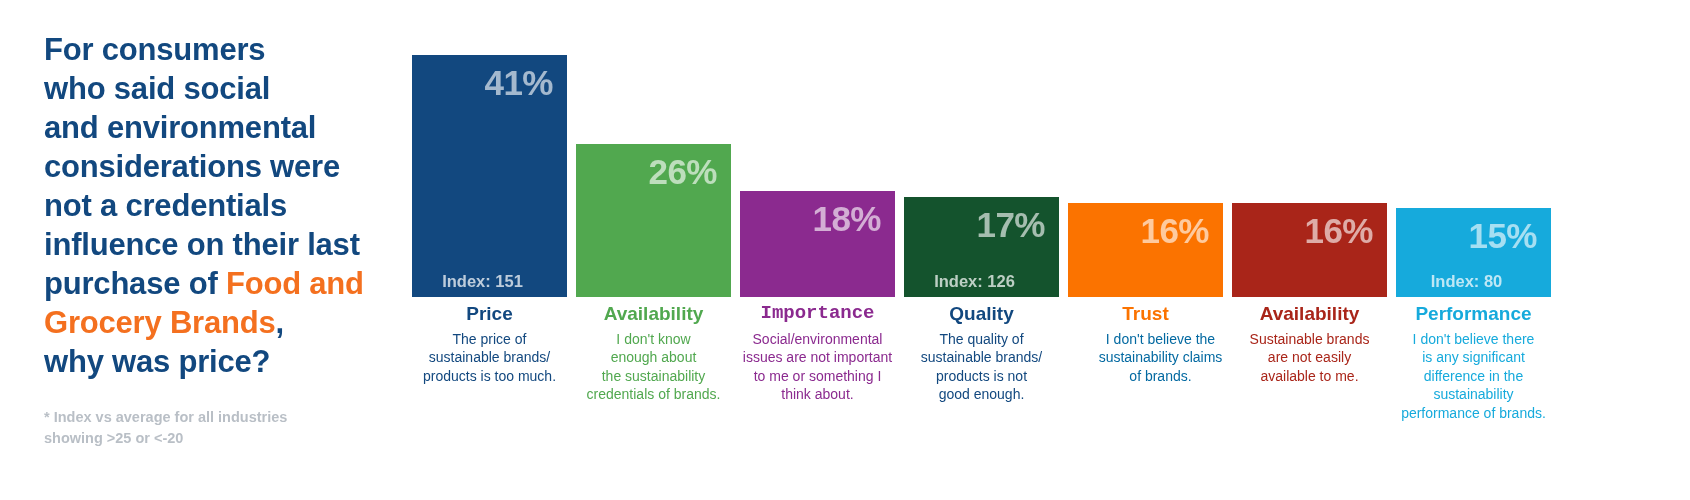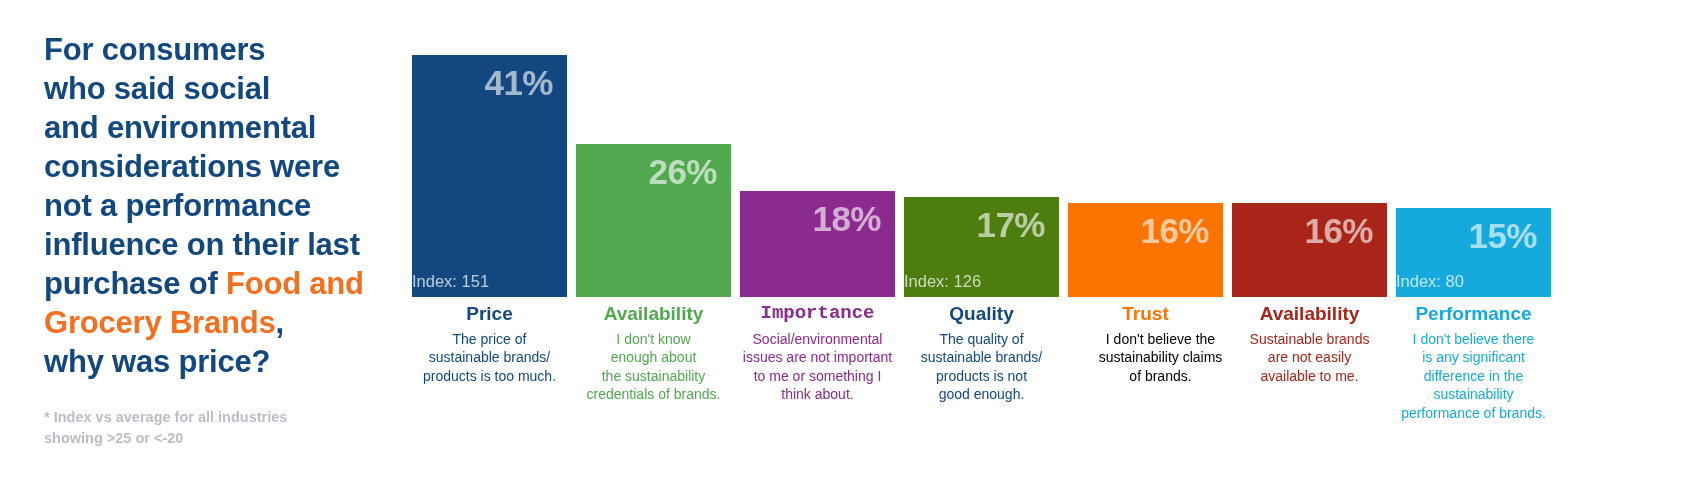--- a/index.html
+++ b/index.html
@@ -78,23 +78,23 @@
     font-weight: bold;
     line-height: 1;
     color: rgba(255,255,255,0.62);
     letter-spacing: -0.5px;
   }
   .bar-index {
     position: absolute;
     left: 0;
     right: 14px;
     bottom: 8px;
-    text-align: left;
+    text-align: center;
     font-size: 16.5px;
-    font-weight: normal;
+    font-weight: bold;
     line-height: 1;
     color: rgba(255,255,255,0.72);
   }
 
   
   .caption {
     position: absolute;
     left: 0;
     top: 303px;
     width: 100%;
@@ -117,21 +117,21 @@
 <body>
 
 <div id="page">
 
   <div id="headline-block">
     <div id="headline">
       <div>For consumers</div>
       <div>who said social</div>
       <div>and environmental</div>
       <div>considerations were</div>
-      <div>not a performance</div>
+      <div>not a credentials</div>
       <div>influence on their last</div>
       <div><span>purchase of </span><span class="hl-accent">Food and</span></div>
       <div><span class="hl-accent">Grocery Brands</span><span>,</span></div>
       <div>why was price?</div>
     </div>
     <div id="footnote">* Index vs average for all industries showing &gt;25 or &lt;-20</div>
   </div>
 
   <div id="chart">
       <div class="col" style="left: 0px; width: 155px;">
@@ -164,39 +164,39 @@
         </div>
         <div class="caption">
           <div class="cap-title" style="color: rgb(139, 42, 143); font-family: Liberation Mono, monospace;">Importance</div>
           <div class="cap-desc" style="color: rgb(139, 42, 143);">Social/environmental
 issues are not important
 to me or something I
 think about.</div>
         </div>
       </div>
       <div class="col" style="left: 492px; width: 155px;">
-        <div class="bar" style="height: 100.341px; background: #4d7c0f;">
+        <div class="bar" style="height: 100.341px; background: #14532d;">
           <div class="bar-pct">17%</div>
           <div class="bar-index">Index: 126</div>
         </div>
         <div class="caption">
           <div class="cap-title" style="color: rgb(18, 72, 127);">Quality</div>
           <div class="cap-desc" style="color: rgb(18, 72, 127);">The quality of
 sustainable brands/
 products is not
 good enough.</div>
         </div>
       </div>
       <div class="col" style="left: 656px; width: 155px;">
         <div class="bar" style="height: 94.439px; background: rgb(251, 115, 0);">
           <div class="bar-pct">16%</div>
         </div>
         <div class="caption">
           <div class="cap-title" style="color: rgb(251, 115, 0);">Trust</div>
-          <div class="cap-desc" style="color: #000000; margin-left: 30px;">I don't believe the
+          <div class="cap-desc" style="color: #0369a1; margin-left: 30px;">I don't believe the
 sustainability claims
 of brands.</div>
         </div>
       </div>
       <div class="col" style="left: 820px; width: 155px;">
         <div class="bar" style="height: 94.439px; background: rgb(169, 37, 25);">
           <div class="bar-pct">16%</div>
         </div>
         <div class="caption">
           <div class="cap-title" style="color: rgb(169, 37, 25);">Availability</div>

